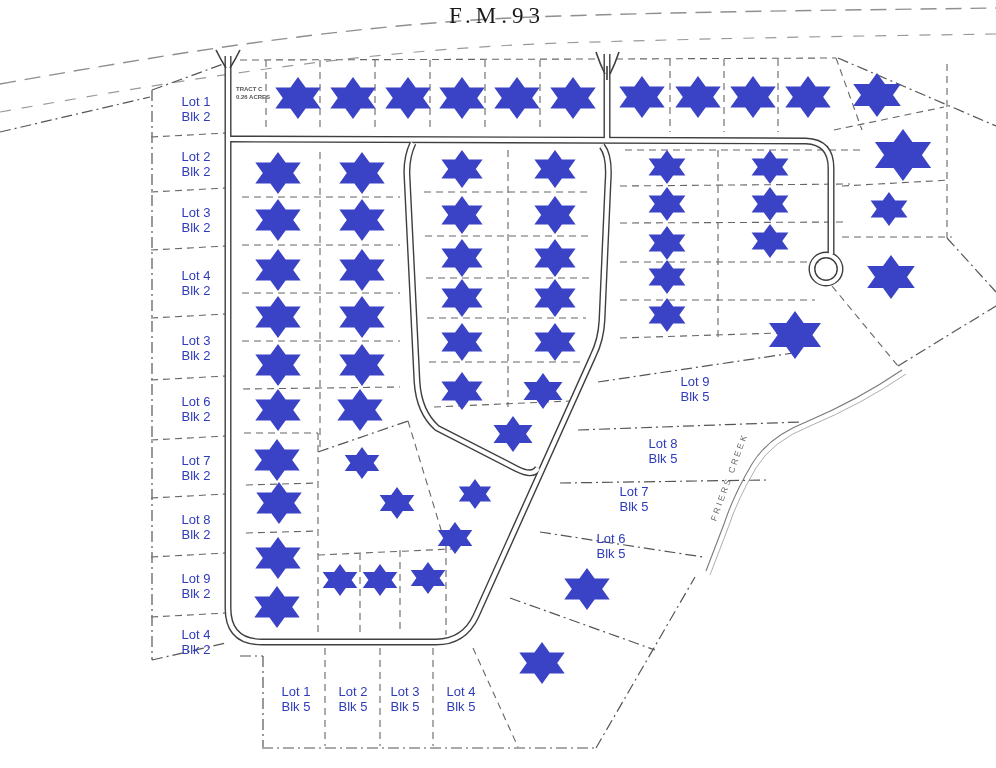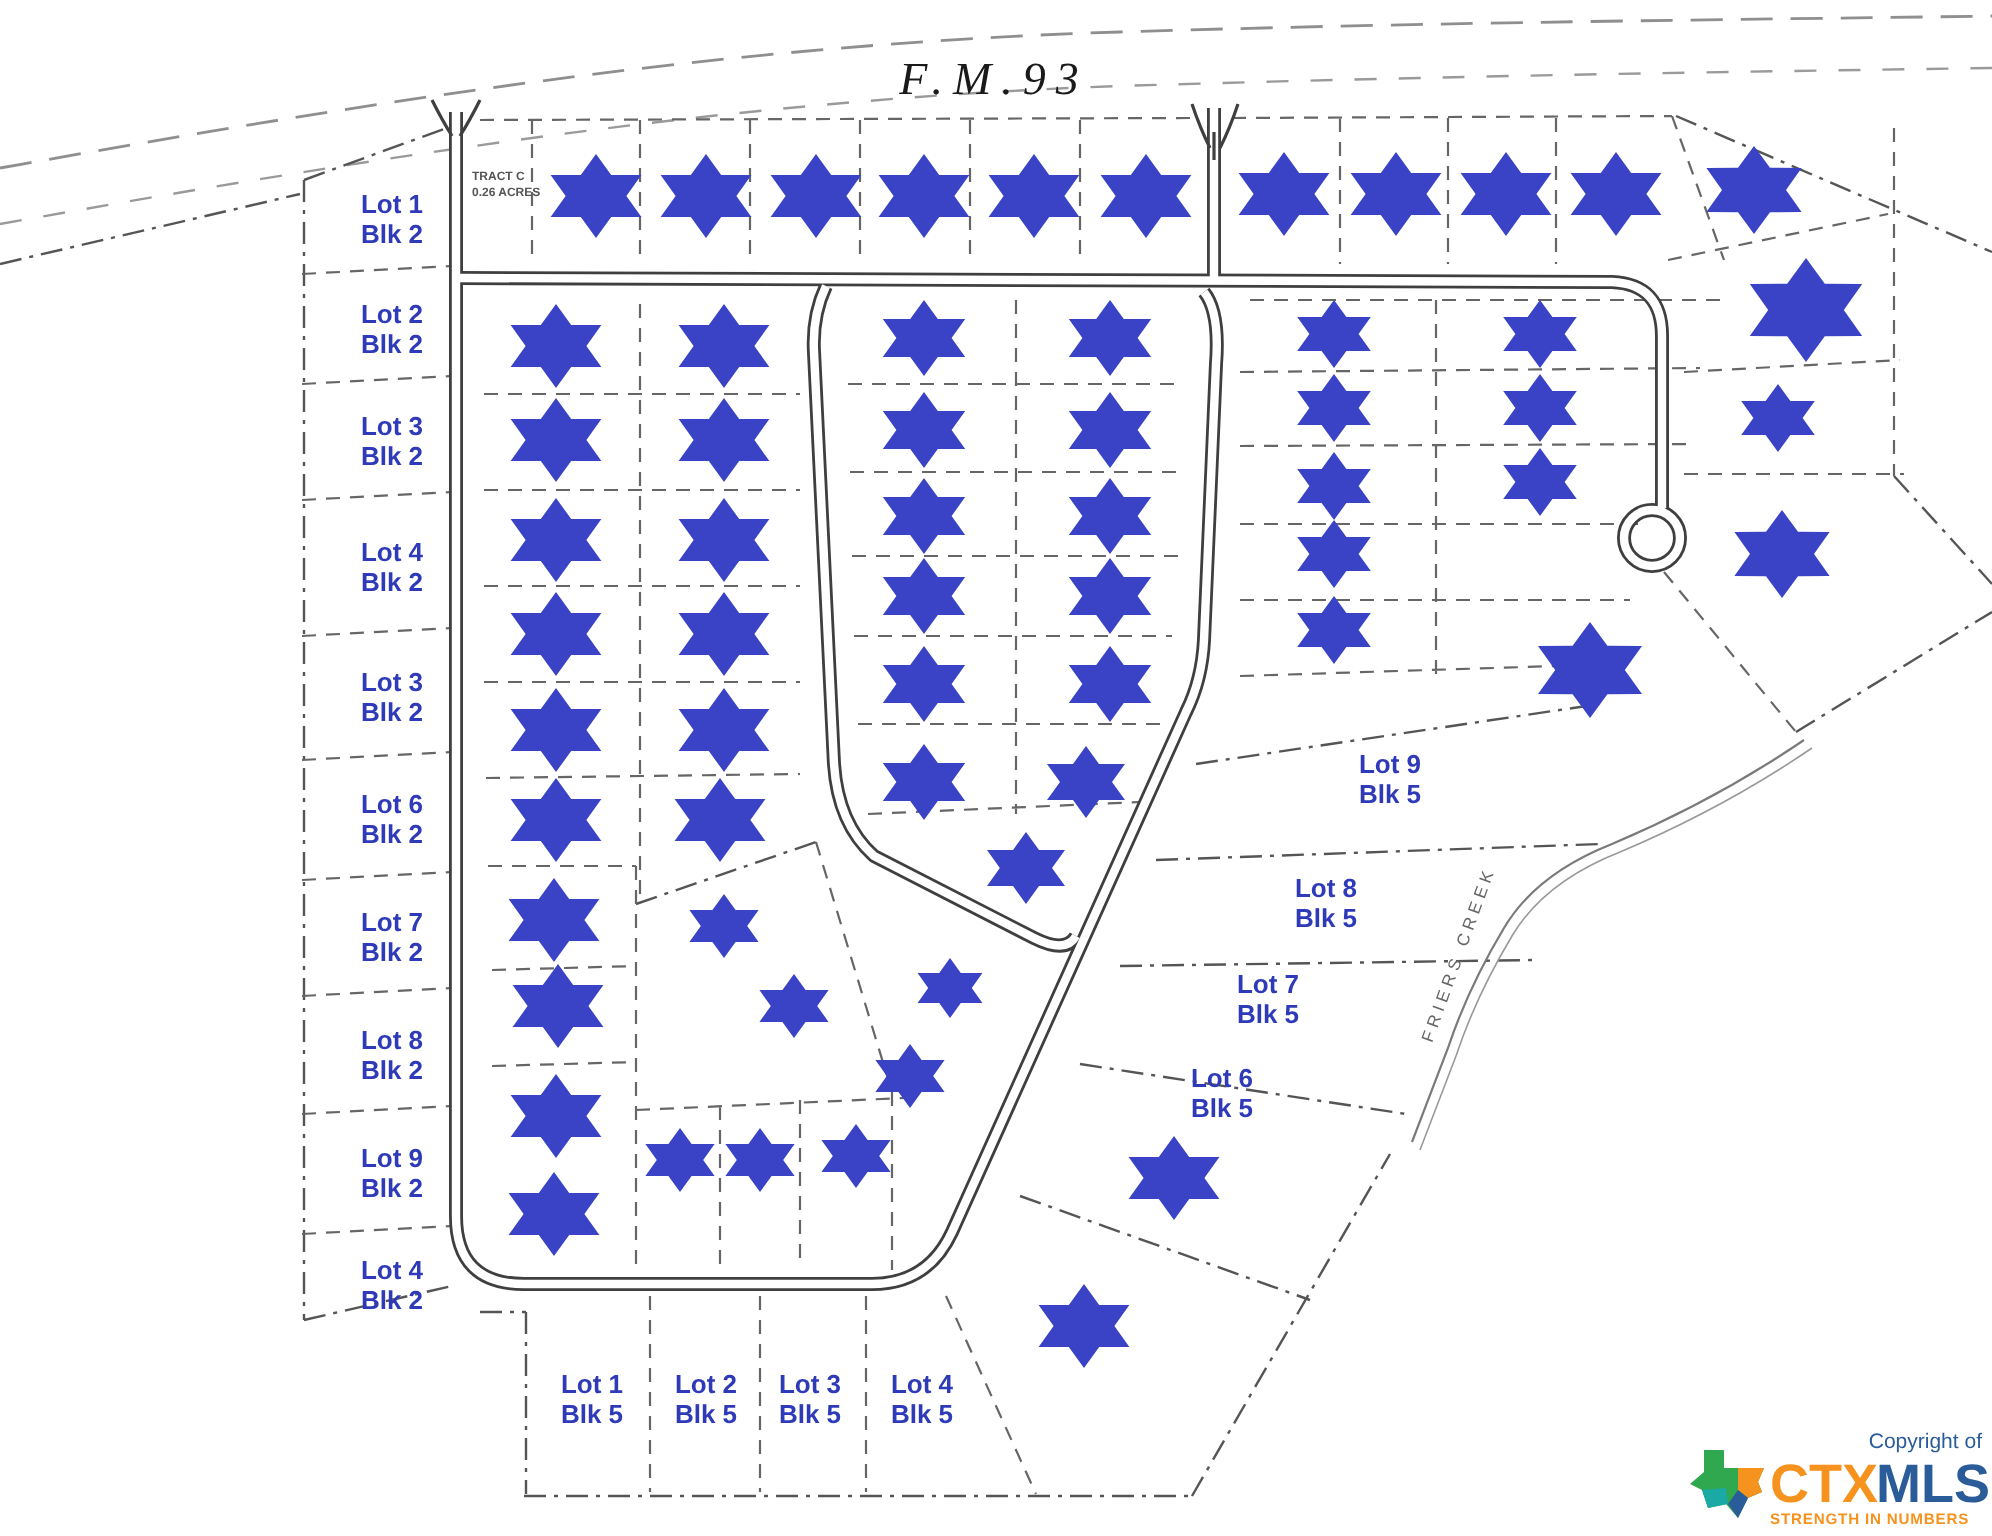--- a/index.html
+++ b/index.html
@@ -13,21 +13,21 @@
   .fm93{stroke:#8f8f8f;stroke-width:1.4;fill:none;stroke-dasharray:16 9;}
   .fm93b{stroke:#9a9a9a;stroke-width:1.2;fill:none;stroke-dasharray:11 11;}
   .dash{stroke:var(--line);stroke-width:1.1;fill:none;stroke-dasharray:7 5;}
   .dashdot{stroke:var(--bnd);stroke-width:1.2;fill:none;stroke-dasharray:11 4 2 4;}
   .creek{stroke:#7a7a7a;stroke-width:1.1;fill:none;}
   .creek2{stroke:#999;stroke-width:0.8;fill:none;}
   .road-o{stroke:var(--road);stroke-width:7;fill:none;stroke-linejoin:round;}
   .road-i{stroke:#fff;stroke-width:4.2;fill:none;stroke-linejoin:round;}
   .flare{stroke:var(--road);stroke-width:1.6;fill:none;}
   .lot-label{position:absolute;transform:translate(-50%,-50%);color:var(--labelblue);
-             font-weight:bold;font-size:13px;line-height:1.12;text-align:center;white-space:nowrap;}
+             font-weight:normal;font-size:13px;line-height:1.12;text-align:center;white-space:nowrap;}
   .hwy-label{position:absolute;transform:translate(-50%,-50%);color:#1a1a1a;
              font-family:"Liberation Serif",serif;font-size:23px;letter-spacing:5px;white-space:nowrap;}
   .tract{position:absolute;color:#555;font-size:6px;font-weight:bold;line-height:1.3;white-space:nowrap;}
   .creek-label{position:absolute;transform:translate(-50%,-50%) rotate(-70deg);color:#666;
                font-size:8.5px;letter-spacing:2.5px;white-space:nowrap;}
   .logo-wrap{position:absolute;left:748px;top:482px;width:196px;height:165px;}
   .ctx-wrap{position:absolute;left:836px;top:698px;width:160px;height:68px;}
 </style>
 </head>
 <body>
@@ -137,21 +137,21 @@
         <polygon points="667.0,298.0 673.2,306.5 685.4,306.5 679.3,315.0 685.4,323.5 673.2,323.5 667.0,332.0 660.8,323.5 648.6,323.5 654.7,315.0 648.6,306.5 660.8,306.5" fill="#3a43c5"></polygon>
         <polygon points="770.0,150.0 776.2,158.5 788.4,158.5 782.3,167.0 788.4,175.5 776.2,175.5 770.0,184.0 763.8,175.5 751.6,175.5 757.7,167.0 751.6,158.5 763.8,158.5" fill="#3a43c5"></polygon>
         <polygon points="770.0,187.0 776.2,195.5 788.4,195.5 782.3,204.0 788.4,212.5 776.2,212.5 770.0,221.0 763.8,212.5 751.6,212.5 757.7,204.0 751.6,195.5 763.8,195.5" fill="#3a43c5"></polygon>
         <polygon points="770.0,224.0 776.2,232.5 788.4,232.5 782.3,241.0 788.4,249.5 776.2,249.5 770.0,258.0 763.8,249.5 751.6,249.5 757.7,241.0 751.6,232.5 763.8,232.5" fill="#3a43c5"></polygon>
         <polygon points="795.0,311.0 803.7,322.9 821.0,323.0 812.4,335.0 821.0,347.0 803.7,347.1 795.0,359.0 786.3,347.1 769.0,347.0 777.6,335.0 769.0,323.0 786.3,322.9" fill="#3a43c5"></polygon>
         <polygon points="587.0,568.0 594.6,578.5 609.7,578.5 602.2,589.0 609.7,599.5 594.6,599.5 587.0,610.0 579.4,599.5 564.3,599.5 571.8,589.0 564.3,578.5 579.4,578.5" fill="#3a43c5"></polygon>
         <polygon points="542.0,642.0 549.6,652.5 564.7,652.5 557.2,663.0 564.7,673.5 549.6,673.5 542.0,684.0 534.4,673.5 519.3,673.5 526.8,663.0 519.3,652.5 534.4,652.5" fill="#3a43c5"></polygon>
       </g>
   </svg>
 
-  <div class="hwy-label" style="left:497px;top:40px;font-style:italic;">F.M.93</div>
+  <div class="hwy-label" style="left:497px;top:16px;">F.M.93</div>
   <div class="tract" style="left:236px;top:86px;">
     <div>TRACT C</div>
     <div>0.26 ACRES</div>
   </div>
   <div class="creek-label" style="left:729px;top:477px;">FRIERS CREEK</div>
   <div id="labels-layer">
       <div class="lot-label" style="left: 196px; top: 110px;">
         <div>Lot 1</div>
         <div>Blk 2</div>
       </div>
@@ -219,27 +219,13 @@
         <div>Lot 3</div>
         <div>Blk 5</div>
       </div>
       <div class="lot-label" style="left: 461px; top: 700px;">
         <div>Lot 4</div>
         <div>Blk 5</div>
       </div>
     </div>
 
 
-  <div class="ctx-wrap">
-    <svg width="160" height="68" viewBox="0 0 160 68">
-      <text x="155" y="26" text-anchor="end" font-size="10.5" fill="#2b5c9a">Copyright of</text>
-      <g>
-        <path d="M16,27 L26,27 L26,36 L46,36 L43,43 L45,48 L38,51 L33,61 L27,54 L18,56 L15,47 L9,44 L16,38 Z" fill="#2fa84f"></path>
-        <path d="M33,36 L46,36 L43,43 L45,48 L38,51 L33,47 Z" fill="#f6921e"></path>
-        <path d="M33,47 L38,51 L33,61 L28,54 Z" fill="#2b5c9a"></path>
-        <path d="M15,47 L27,46 L28,54 L18,56 Z" fill="#1aa9a5"></path>
-      </g>
-      <text x="49" y="53" font-size="27" font-weight="bold" fill="#f6921e">CTX</text>
-      <text x="102" y="53" font-size="27" font-weight="bold" fill="#2b5c9a">MLS</text>
-      <text x="49" y="64" font-size="7.6" font-weight="bold" fill="#f6921e" letter-spacing="0.4">STRENGTH IN NUMBERS</text>
-    </svg>
-  </div>
 </div>
 
 </body></html>

